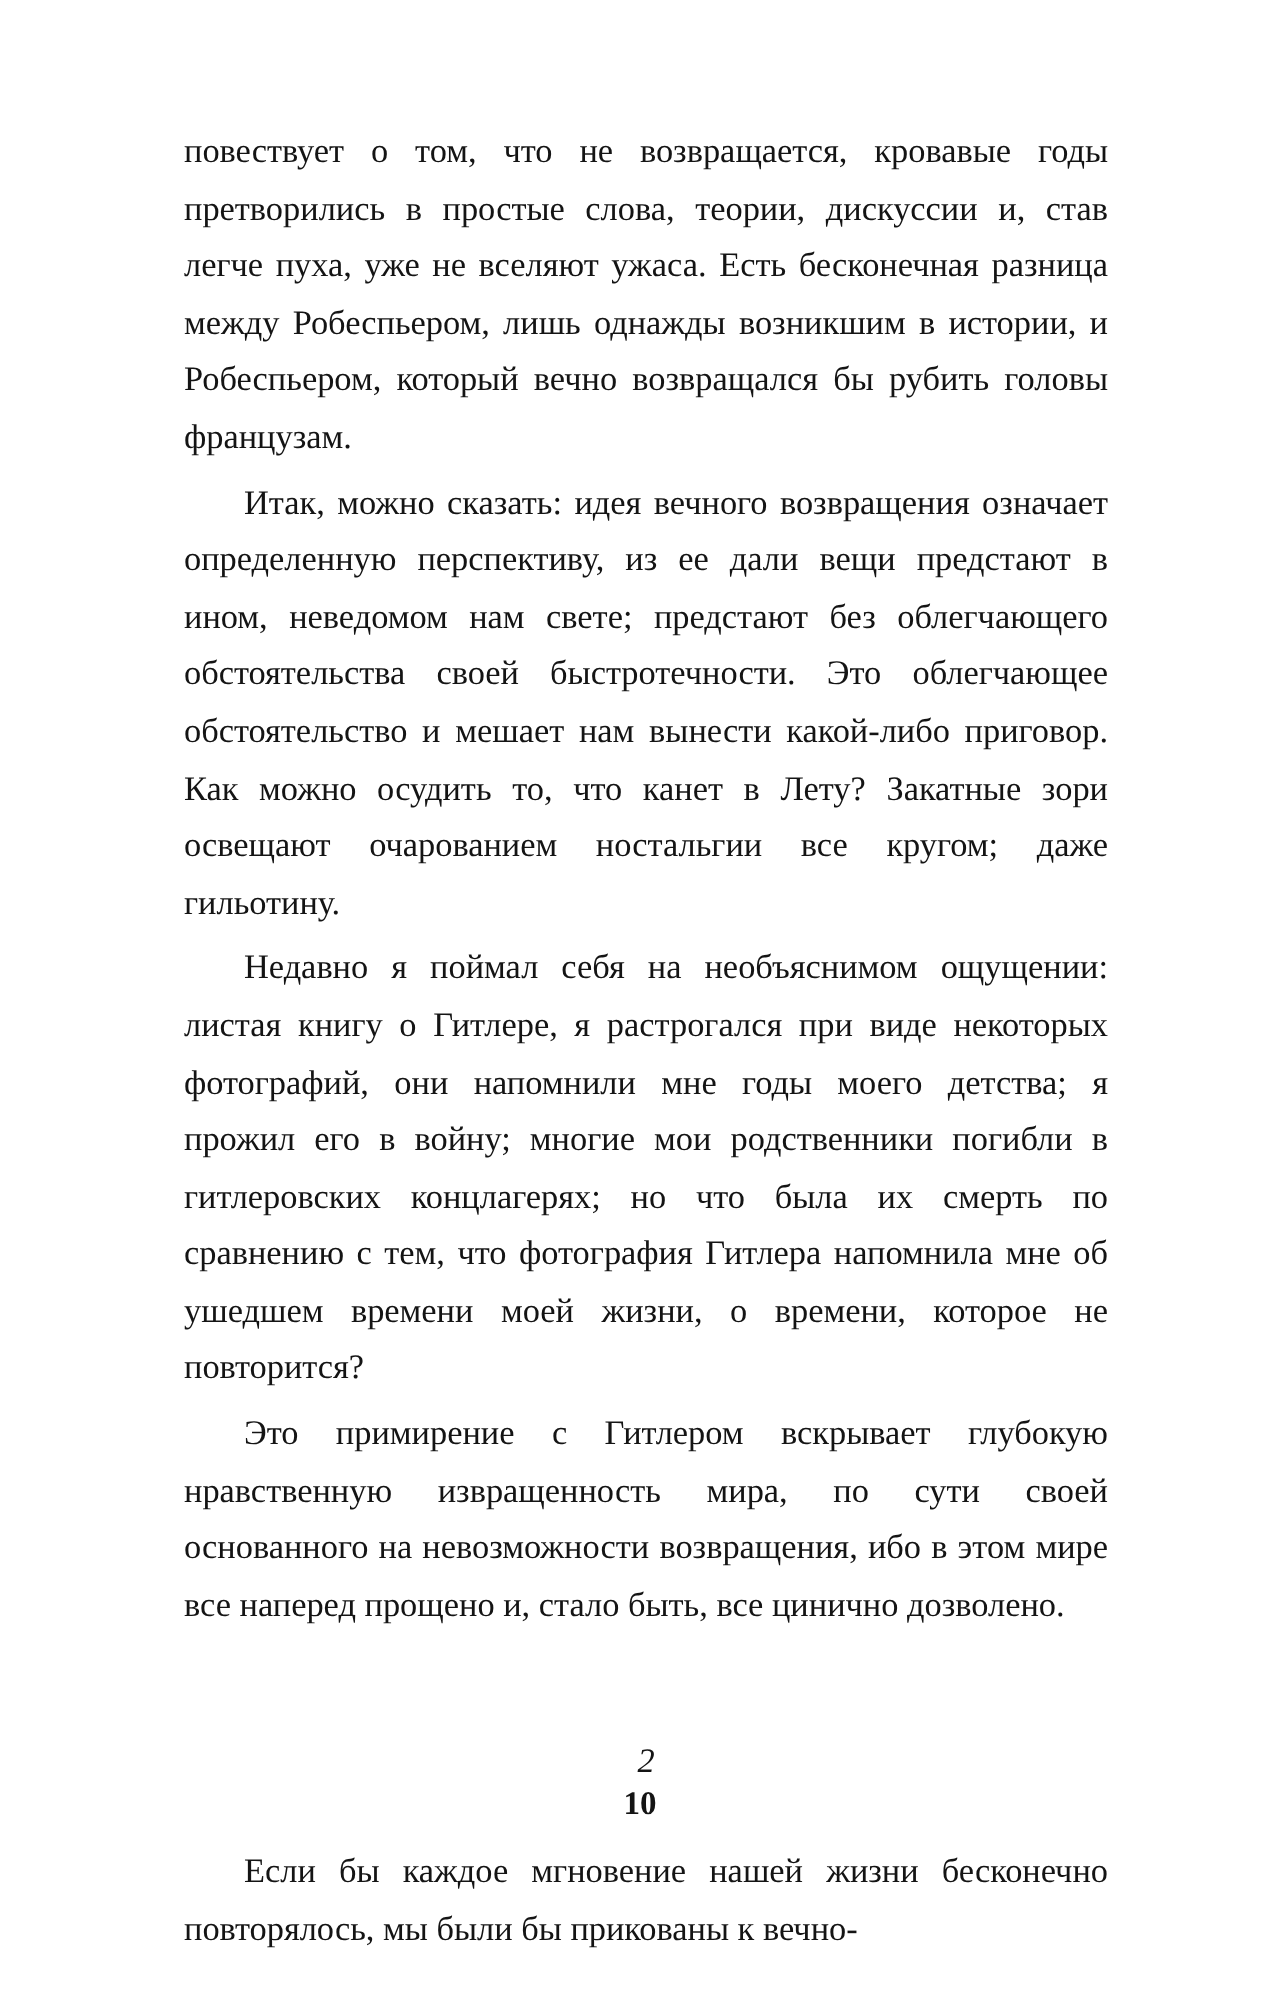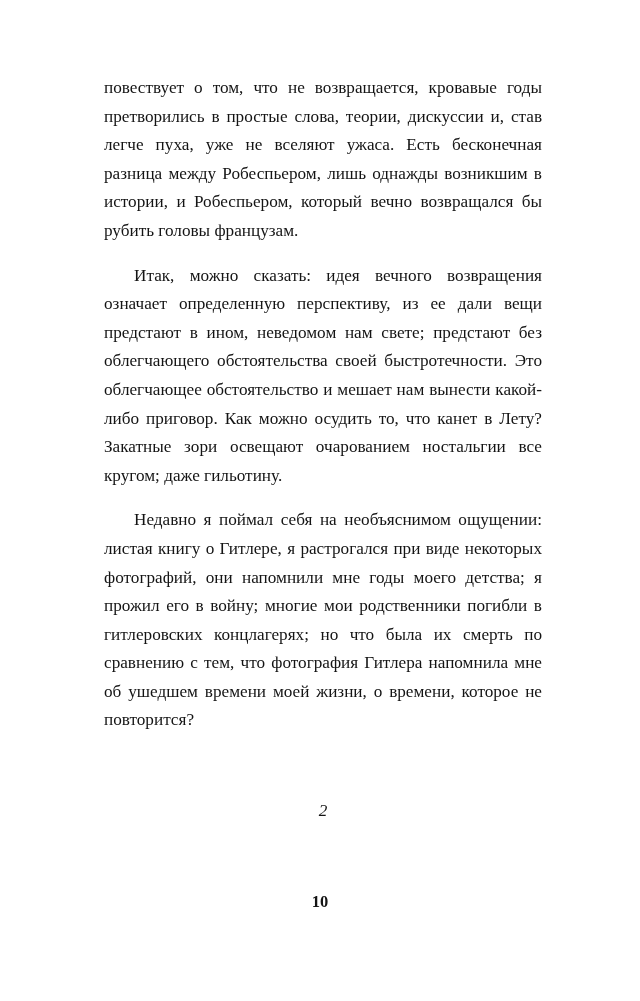--- a/index.html
+++ b/index.html
@@ -21,21 +21,21 @@
     background: #ffffff;
     box-sizing: border-box;
   }
   .text-column {
     position: absolute;
     left: 88px;
     top: 58px;
     width: 470px;
   }
   .para {
-    margin: 16px;
+    margin: 4px;
     font-size: 17.2px;
     line-height: 28.6px;
     text-align: justify;
     text-justify: inter-word;
     color: #141414;
     hyphens: manual;
     font-family: Liberation Serif, serif;
   }
   .para.indent {
     text-indent: 30px;
@@ -68,21 +68,23 @@
 <div class="page">
 
   <div class="text-column">
 
     <p class="para">повествует о том, что не возвращается, кровавые годы претворились в простые слова, теории, дискуссии и, став легче пуха, уже не вселяют ужаса. Есть бесконечная разница между Робеспьером, лишь однажды возникшим в истории, и Робеспьером, который вечно возвращался бы рубить головы французам.</p>
 
     <p class="para indent">Итак, можно сказать: идея вечного возвращения означает определенную перспективу, из ее дали вещи предстают в ином, неведомом нам свете; предстают без облегчающего обстоятельства своей быстротечности. Это облегчающее обстоятельство и мешает нам вынести какой-либо приговор. Как можно осудить то, что канет в Лету? Закатные зори освещают очарованием ностальгии все кругом; даже гильотину.</p>
 
     <p class="para indent">Недавно я поймал себя на необъяснимом ощущении: листая книгу о Гитлере, я растрогался при виде некоторых фотографий, они напомнили мне годы моего детства; я прожил его в войну; многие мои родственники погибли в гитлеровских концлагерях; но что была их смерть по сравнению с тем, что фотография Гитлера напомнила мне об ушедшем времени моей жизни, о времени, которое не повторится?</p>
 
+    <p class="para indent">Это примирение с Гитлером вскрывает глубокую нравственную извращенность мира, по сути своей основанного на невозможности возвращения, ибо в этом мире все наперед прощено и, стало быть, все цинично дозволено.</p>
 
     <div class="section-number">2</div>
 
+    <p class="para indent">Если бы каждое мгновение нашей жизни бесконечно повторялось, мы были бы прикованы к вечно-</p>
 
   </div>
 
   <div class="folio">10</div>
 
 </div>
 
 </body></html>

